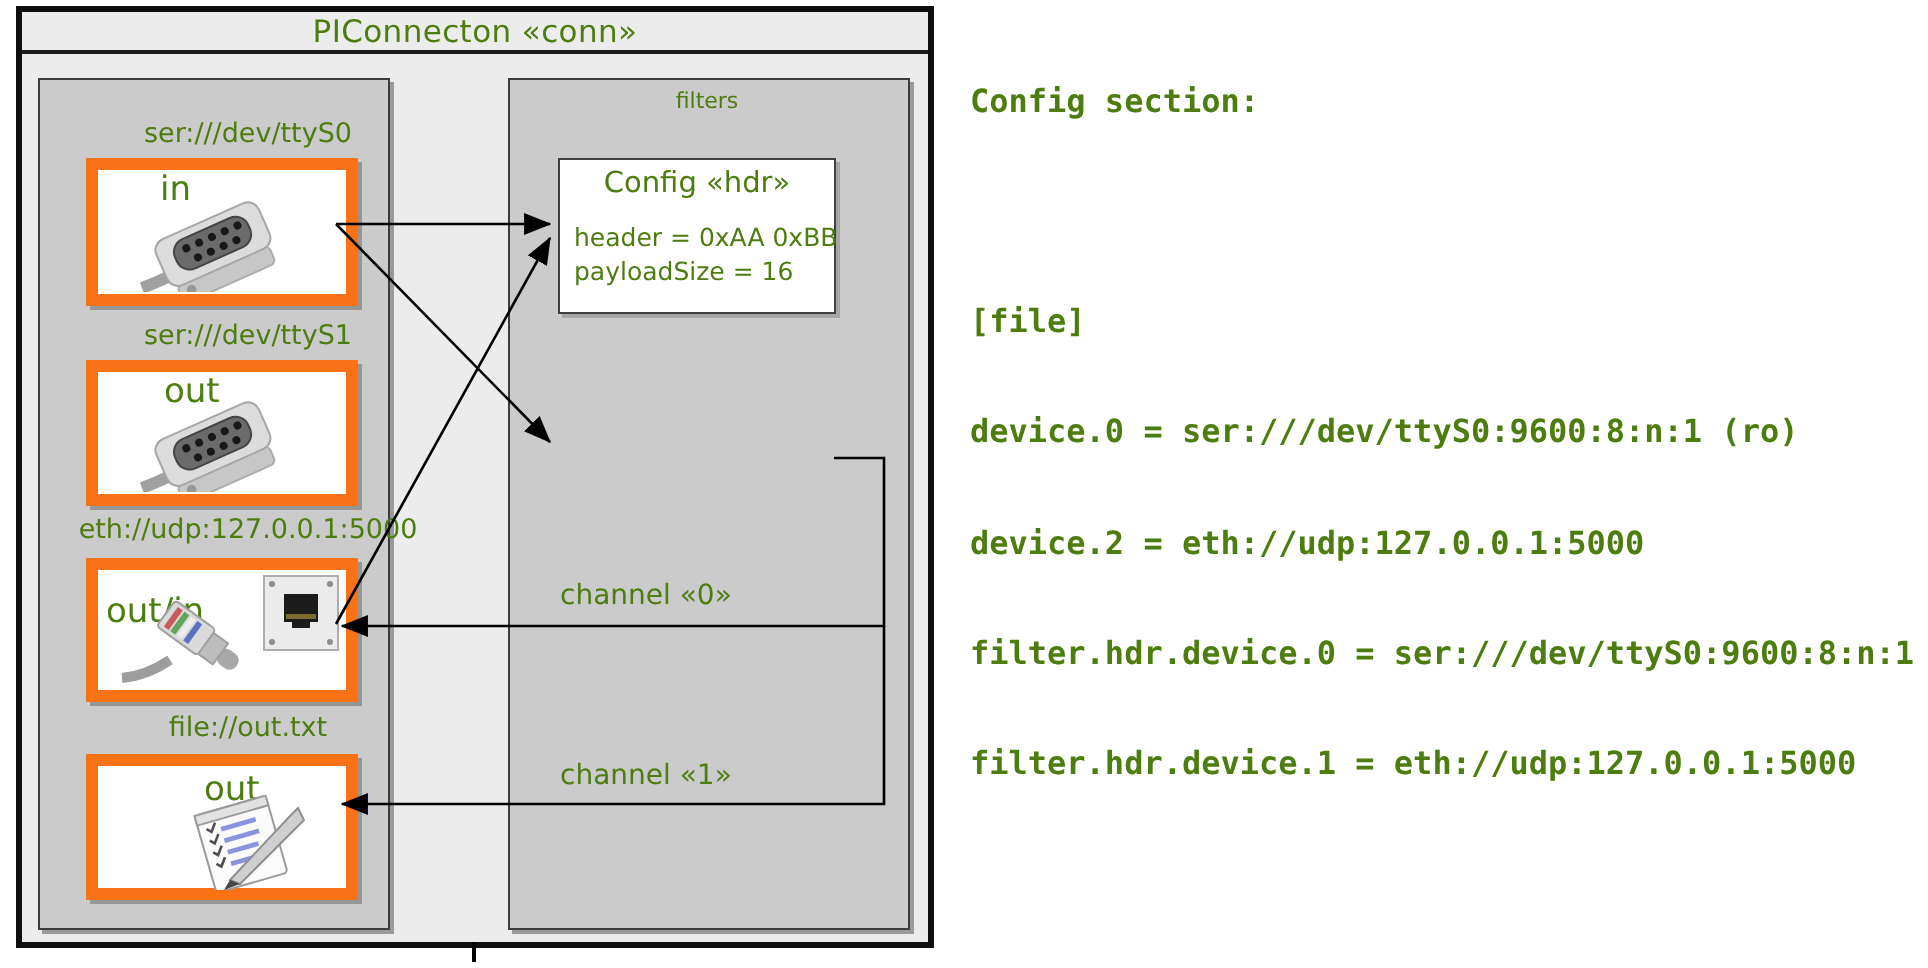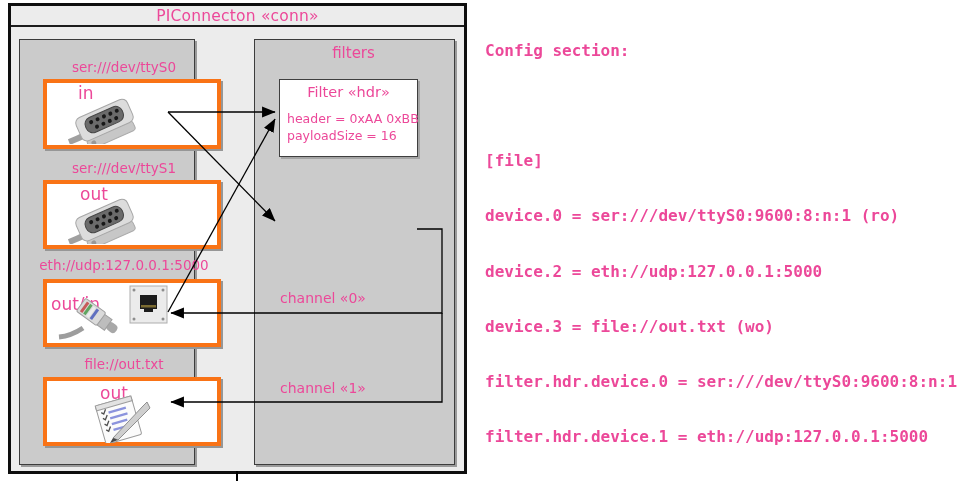--- a/index.html
+++ b/index.html
@@ -1,40 +1,40 @@
 <!DOCTYPE html>
 <html><head>
 <meta charset="utf-8">
 <style>
   html,body{margin:0;padding:0;background:#fff;}
   .stage{position:relative;width:964px;height:484px;background:#ffffff;
-         font-family:"DejaVu Sans",sans-serif;color:#ec4899;overflow:hidden;}
+         font-family:"DejaVu Sans",sans-serif;color:#4d7c0f;overflow:hidden;}
 
   
   .frame{position:absolute;left:8px;top:3px;width:453px;height:465px;
          border:3px solid #0e0e0e;background:#ececec;}
   .diagram-title{position:absolute;left:8px;top:7px;width:459px;text-align:center;
          font-size:15.5px;letter-spacing:.2px;}
   .title-sep{position:absolute;left:11px;top:25px;width:453px;height:0;
          border-top:2px solid #1c1c1c;}
 
   
   .panel{position:absolute;background:#cbcbcb;border:1px solid #3c3c3c;
          box-shadow:2px 2px 0 #9a9a9a;}
   .panel-left{left:19px;top:39px;width:174px;height:424px;}
   .panel-filters{left:254px;top:39px;width:199px;height:424px;}
   .filters-label{position:absolute;left:254px;top:44px;width:199px;text-align:center;
-         font-size:15px;}
+         font-size:11px;}
 
   
   .dev-label{position:absolute;left:19px;width:210px;text-align:center;font-size:13.5px;}
 
   
   .dev-box{position:absolute;left:43px;width:124px;background:#ffffff;
-         border:4px solid #f97316;box-shadow:2px 2px 0 #969696;padding-left:46px;}
+         border:6px solid #f97316;box-shadow:2px 2px 0 #969696;}
   .port{position:absolute;font-size:17px;line-height:19px;white-space:nowrap;}
 
   
   .filter-box{position:absolute;background:#ffffff;border:1.5px solid #3f3f3f;
          box-shadow:2px 2px 0 #a5a5a5;}
   .filter-title{position:absolute;left:0;top:4px;width:100%;text-align:center;font-size:14.5px;}
   .filter-attr{position:absolute;left:7px;font-size:12.5px;white-space:nowrap;}
 
   
   .chan-label{position:absolute;left:280px;width:137px;text-align:left;font-size:14px;}
@@ -148,21 +148,21 @@
         <path d="M15,21 l2,2 l3,-4" stroke="#4f4f4f" stroke-width="1.3" fill="none"></path>
         <path d="M15,27 l2,2 l3,-4" stroke="#4f4f4f" stroke-width="1.3" fill="none"></path>
         <path d="M15,33 l2,2 l3,-4" stroke="#4f4f4f" stroke-width="1.3" fill="none"></path>
       </g>
       <polygon points="24,45 54,13 58,9 61,15 29,47" fill="#cfcfcf" stroke="#8f8f8f"></polygon>
       <polygon points="24,45 29,47 21,50" fill="#474747"></polygon>
     </svg>
   </div>
 
   <div class="filter-box" style="left:279px;top:79px;width:137px;height:76px">
-    <div class="filter-title">Filter «hdr»</div>
+    <div class="filter-title">Config «hdr»</div>
     <div class="filter-attr" style="top:31px">header = 0xAA 0xBB</div>
     <div class="filter-attr" style="top:48px">payloadSize = 16</div>
   </div>
 
 
   <div class="chan-label" style="top:290px">channel «0»</div>
   <div class="chan-label" style="top:380px">channel «1»</div>
 
   <svg class="overlay" width="964" height="484" viewBox="0 0 964 484">
     <defs>
@@ -179,21 +179,20 @@
       <line x1="237" y1="471" x2="237" y2="481" stroke-width="2"></line>
     </g>
   </svg>
 
   <div class="config">
     <div>Config section:</div>
     <div></div>
     <div>[file]</div>
     <div>device.0 = ser:///dev/ttyS0:9600:8:n:1 (ro)</div>
     <div>device.2 = eth://udp:127.0.0.1:5000</div>
-    <div>device.3 = file://out.txt (wo)</div>
     <div>filter.hdr.device.0 = ser:///dev/ttyS0:9600:8:n:1</div>
     <div>filter.hdr.device.1 = eth://udp:127.0.0.1:5000</div>
     
     
     
     
     
     
     
     

